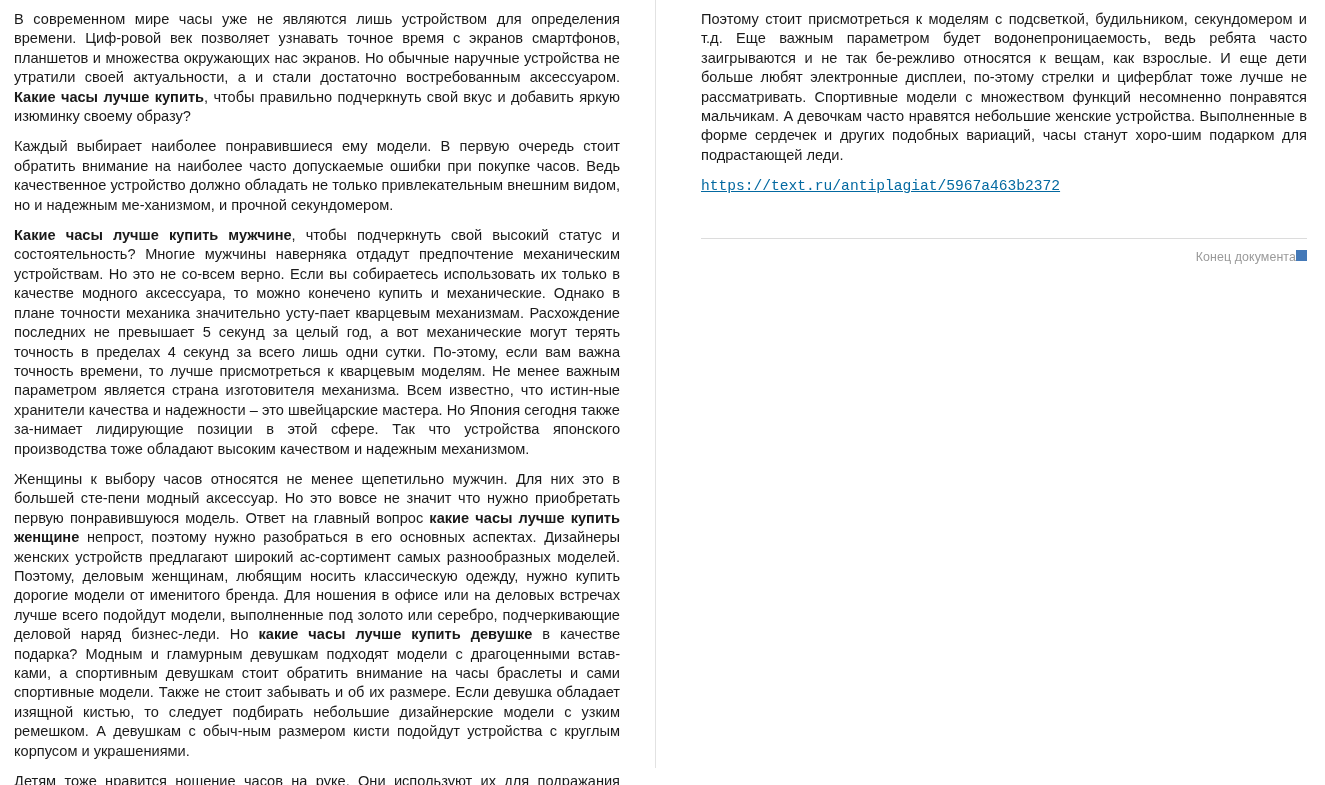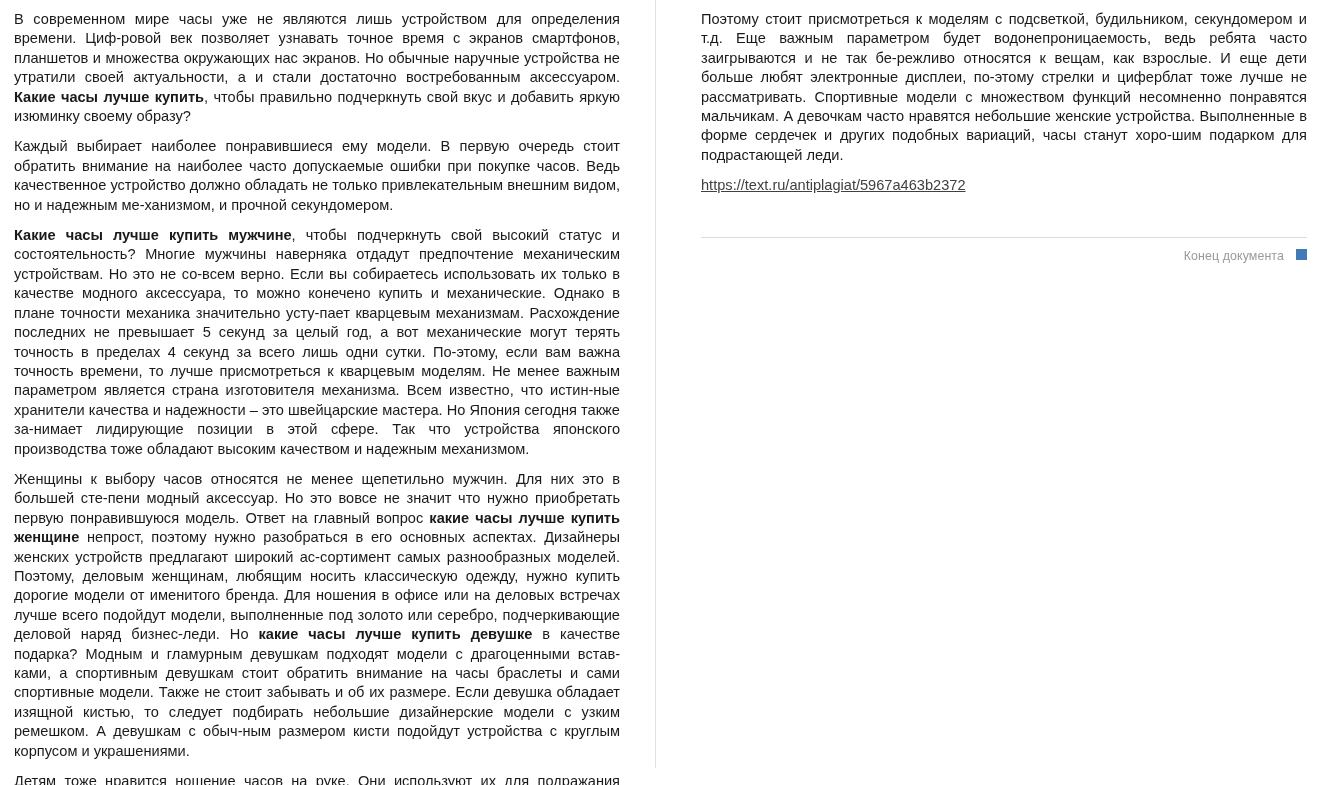--- a/index.html
+++ b/index.html
@@ -85,21 +85,21 @@
     height: 1px;
     background: #dcdcdc;
     width: 606px;
   }
 
   .doc-end {
     margin-top: 11px;
     width: 606px;
     display: flex;
     justify-content: flex-end;
-    gap: 12px;
+    gap: 0;
   }
   .doc-end-label {
     font-size: 12.4px;
     line-height: 14px;
     color: #9a9a9a;
     letter-spacing: 0.1px;
   }
   .doc-end-square {
     width: 11px;
     height: 11px;
@@ -138,21 +138,21 @@
 
   </div>
 
   <div class="column column-right">
 
     <p class="para">
       <span>Поэтому стоит присмотреться к моделям с подсветкой, будильником, секундомером и т.д. Еще важным параметром будет водонепроницаемость, ведь ребята часто заигрываются и не так бе-режливо относятся к вещам, как взрослые. И еще дети больше любят электронные дисплеи, по-этому стрелки и циферблат тоже лучше не рассматривать. Спортивные модели с множеством функций несомненно понравятся мальчикам. А девочкам часто нравятся небольшие женские устройства. Выполненные в форме сердечек и других подобных вариаций, часы станут хоро-шим подарком для подрастающей леди.</span>
     </p>
 
     <p class="para link-row">
-      <a class="doc-link" href="#" style="color: #404040;">https://text.ru/antiplagiat/5967a463b2372</a>
+      <a class="doc-link" href="#" style="color: #0369a1; font-family: Liberation Mono, monospace;">https://text.ru/antiplagiat/5967a463b2372</a>
     </p>
 
     <div class="footer-rule"></div>
 
     <div class="doc-end">
       <span class="doc-end-label">Конец документа</span>
       <span class="doc-end-square" style="background: rgb(68, 121, 184);"></span>
     </div>
 
   </div>

